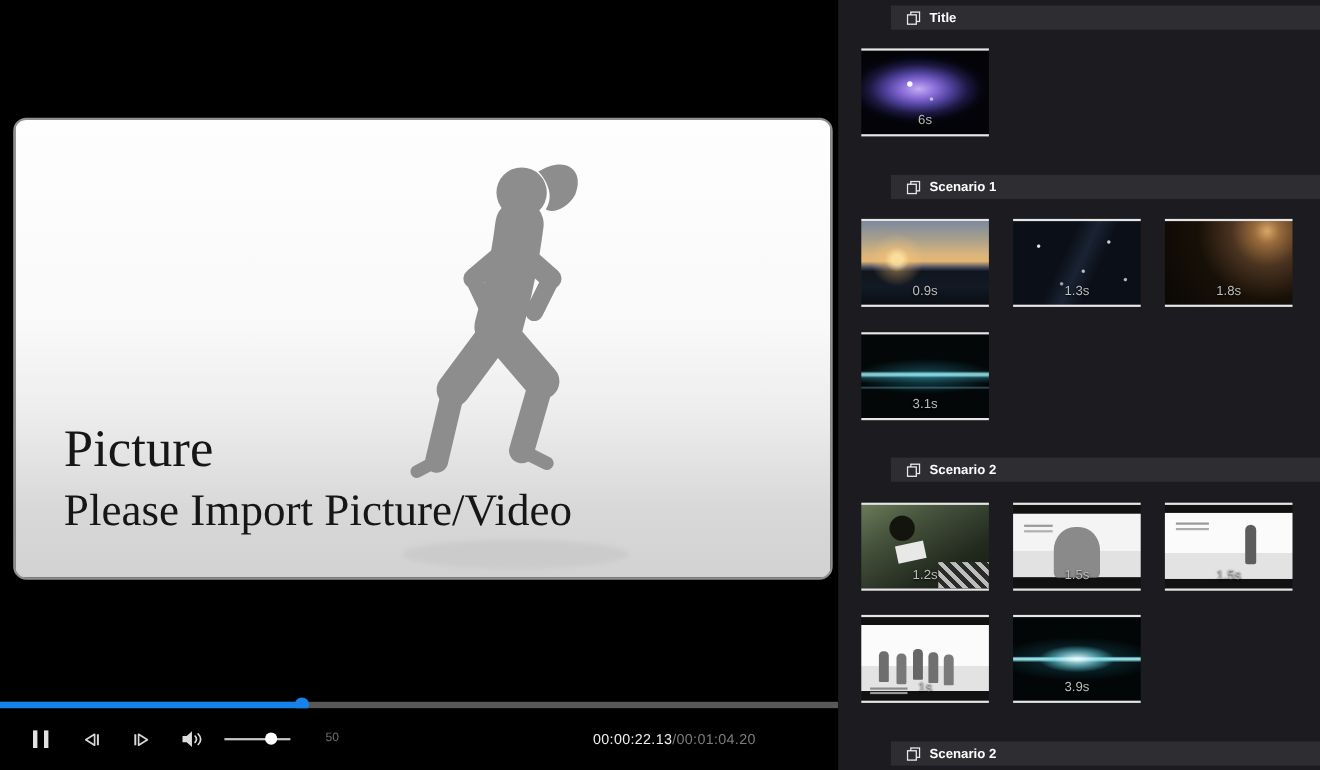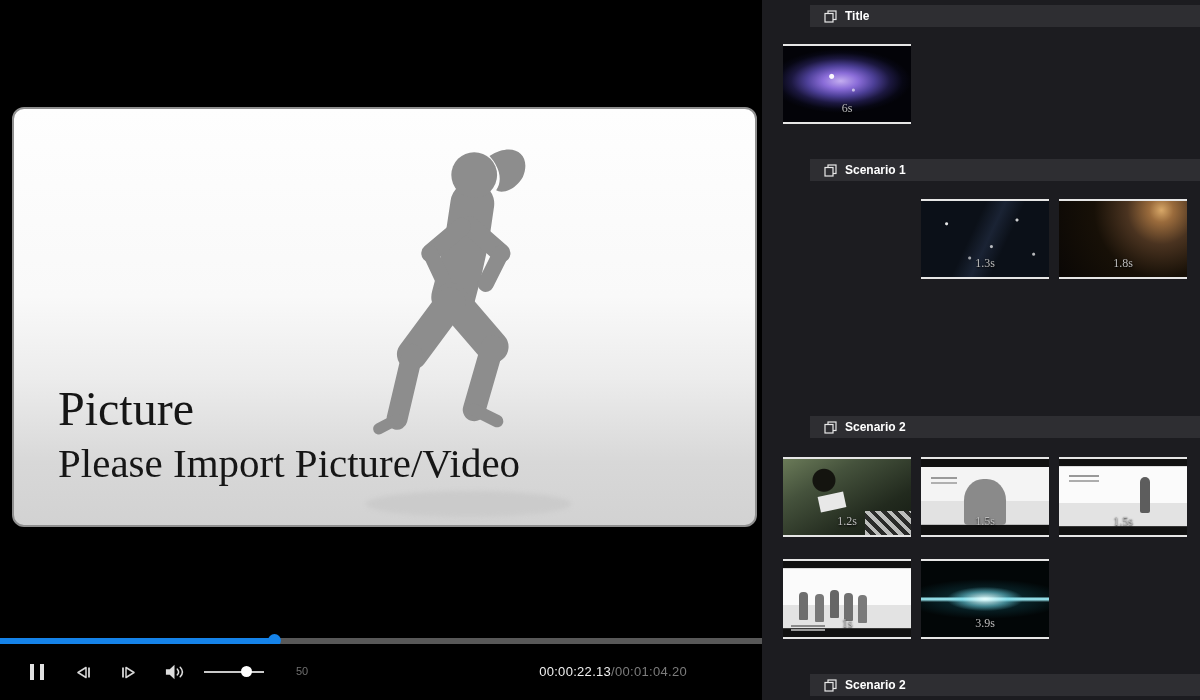--- a/index.html
+++ b/index.html
@@ -47,22 +47,22 @@
   .time-total { color:#7c7c7c; }
 
   
   .library { position:absolute; left:762px; top:0; width:438px; height:700px; background:#1c1c20; }
 
   .section-header { position:absolute; left:0; width:438px; height:22px; background:#2e2e32;
     display:flex; align-items:center; padding-left:14px; gap:8px;margin-left:48px; }
   .sec-label { font-size:12px; font-weight:bold; color:#fff; }
   .sec-icon { display:flex; align-items:center; }
 
-  .thumb { position:absolute; width:128px; height:80px; border-top:2px solid #e6e6e6;
-    border-bottom:2px solid #e6e6e6; cursor:pointer; overflow:hidden;font-family:Liberation Serif, serif; }
+  .thumb { position:absolute; width:116px; height:80px; border-top:2px solid #e6e6e6;
+    border-bottom:2px solid #e6e6e6; cursor:pointer; overflow:hidden; }
   .dur { position:absolute; left:0; right:0; bottom:6px; text-align:center; font-size:12px;
     color:#bdbdbd; text-shadow:0 1px 2px #000; z-index:3; }
 
   
   .t-nebula { background:
     radial-gradient(circle at 38% 40%, rgba(255,255,255,.95) 0 2px, transparent 3px),
     radial-gradient(circle at 55% 58%, rgba(255,255,255,.6) 0 1px, transparent 2px),
     radial-gradient(ellipse 55% 42% at 45% 46%, #c4aef0 0%, #8a6cd8 25%, #4c3f96 48%, #1c1840 70%, #070714 88%, #030308 100%); }
 
   .t-city { background:
@@ -213,26 +213,32 @@
 
     <div class="section-header" style="top:159px">
       <span class="sec-icon">
         <svg width="13" height="13" viewBox="0 0 13 13">
           <rect x="4" y="1" width="8" height="8.5" fill="none" stroke="#e8e8e8" stroke-width="1.2"></rect>
           <rect x="1" y="3.5" width="8" height="8.5" fill="#2e2e32" stroke="#e8e8e8" stroke-width="1.2"></rect>
         </svg>
       </span>
       <span class="sec-label">Scenario 1</span>
     </div>
+    <div class="thumb t-city" style="left:21px; top:199px">
+      <span class="dur">0.9s</span>
+    </div>
     <div class="thumb t-stars" style="left:159px; top:199px">
       <span class="dur">1.3s</span>
     </div>
     <div class="thumb t-car" style="left:297px; top:199px">
       <span class="dur">1.8s</span>
     </div>
+    <div class="thumb t-streak" style="left:21px; top:302px">
+      <span class="dur">3.1s</span>
+    </div>
 
     <div class="section-header" style="top:416px">
       <span class="sec-icon">
         <svg width="13" height="13" viewBox="0 0 13 13">
           <rect x="4" y="1" width="8" height="8.5" fill="none" stroke="#e8e8e8" stroke-width="1.2"></rect>
           <rect x="1" y="3.5" width="8" height="8.5" fill="#2e2e32" stroke="#e8e8e8" stroke-width="1.2"></rect>
         </svg>
       </span>
       <span class="sec-label">Scenario 2</span>
     </div>

